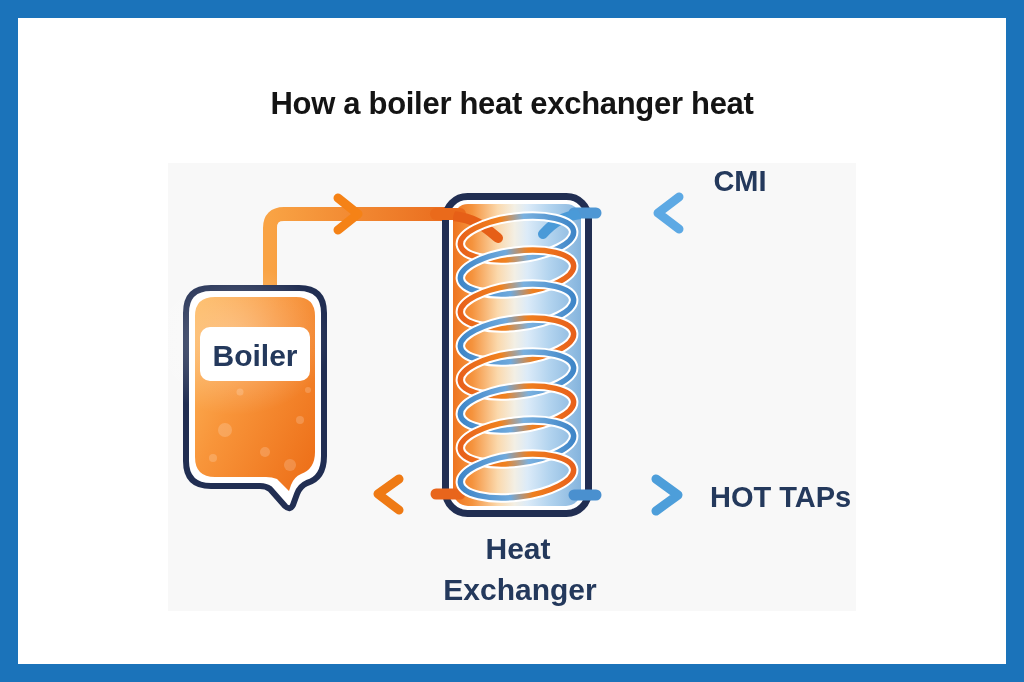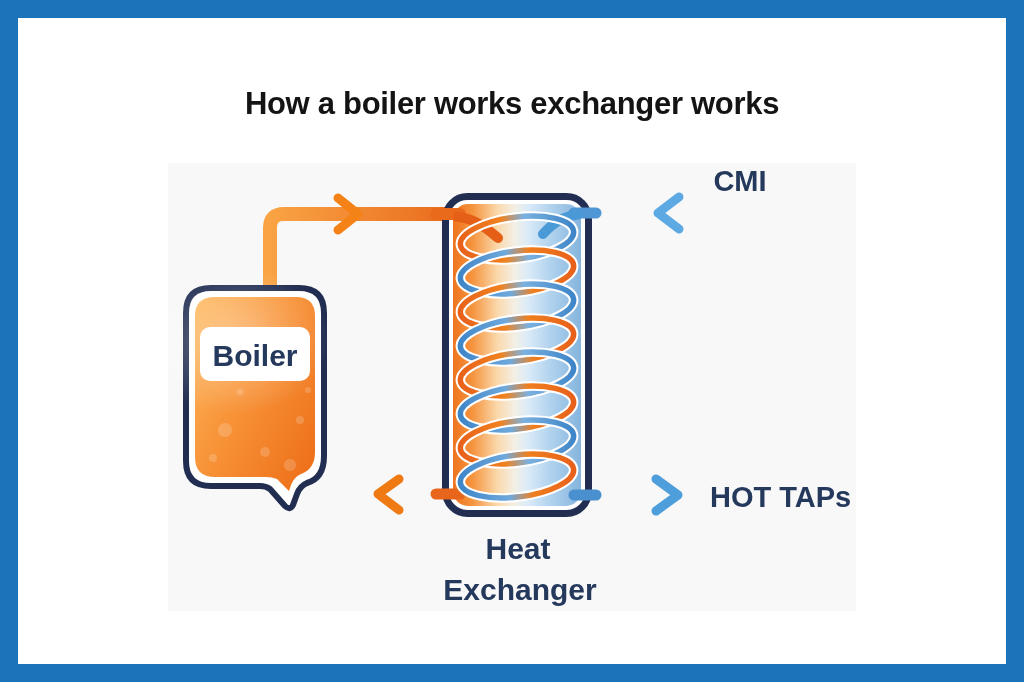--- a/index.html
+++ b/index.html
@@ -29,21 +29,21 @@
   svg.diagram{position:absolute;left:-18px;top:-18px;}
   text{font-family:"Liberation Sans", sans-serif;}
   .navy-label{font-weight:bold;fill:#24395c;}
 </style>
 </head>
 <body>
 
 <div class="frame">
   <div class="canvas">
 
-    <h1 class="title">How a boiler works exchanger works</h1>
+    <h1 class="title">How a boiler heat exchanger heat</h1>
 
     <svg class="diagram" width="1024" height="682" viewBox="0 0 1024 682">
       <defs>
         <linearGradient id="boilerGrad" x1="0" y1="0" x2="1" y2="0.8">
           <stop offset="0" stop-color="#feba60"></stop>
           <stop offset="0.45" stop-color="#f8953a"></stop>
           <stop offset="1" stop-color="#ee721b"></stop>
         </linearGradient>
         <radialGradient id="boilerHighlight" cx="0.5" cy="0.5" r="0.5">
           <stop offset="0" stop-color="#ffffff" stop-opacity="0.35"></stop>

